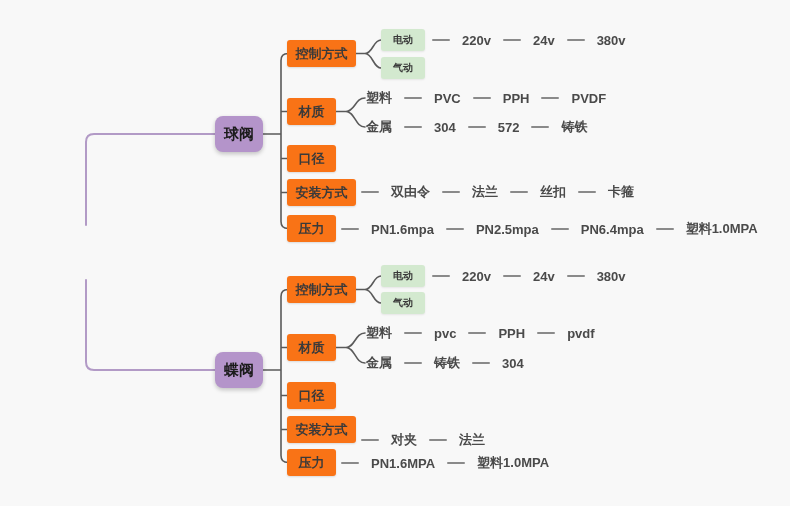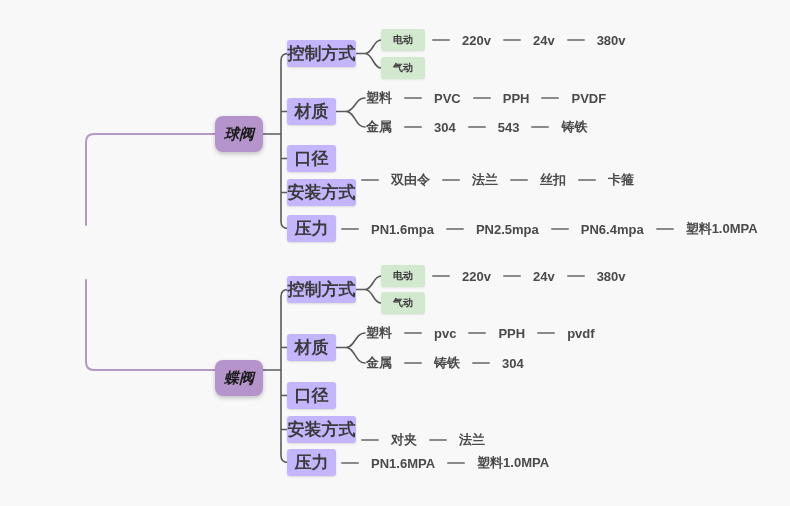--- a/index.html
+++ b/index.html
@@ -15,25 +15,24 @@
   }
   .root-node{
     background:#4fc287;border-radius:8px;color:#151515;
     font-size:23px;font-weight:bold;letter-spacing:1px;
     box-shadow:0 2px 5px rgba(0,0,0,.22);
   }
   .branch-node{
     background:#b494ca;border-radius:8px;color:#1b1b1b;
     font-size:15px;font-weight:bold;
     box-shadow:0 2px 4px rgba(0,0,0,.22);
-    font-style:italic;
   }
   .cat-node{
-    background:#c4b5fd;border-radius:3px;color:#3a3a3a;
-    font-size:17px;font-weight:bold;
+    background:#f97316;border-radius:3px;color:#3a3a3a;
+    font-size:13px;font-weight:bold;
     box-shadow:0 1px 2px rgba(0,0,0,.12);
   }
   .sub-node{
     background:#d3e9cf;border-radius:3px;color:#3a3a3a;
     font-size:10px;font-weight:bold;
     box-shadow:0 1px 2px rgba(0,0,0,.08);
   }
   .leaf-row{
     position:absolute;height:20px;display:flex;align-items:center;gap:12px;
     white-space:nowrap;
@@ -64,21 +63,21 @@
       <path d="M263,370 H281 M288,289.5 Q281,289.5 281,296.5 V455.5 Q281,462.5 288,462.5 M281,347.5 H288 M281,395.5 H288 M281,429.5 H288"></path>
 
       <path d="M356,289.5 H365 M365,289.5 C373,289.5 373,276 381,276 M365,289.5 C373,289.5 373,303 381,303"></path>
 
       <path d="M336,347.5 H346 M346,347.5 C355,347.5 355,333 365,333 M346,347.5 C355,347.5 355,363 365,363"></path>
     </g>
   </svg>
 
 
   <div class="node branch-node" style="left:215px;top:116px;width:48px;height:36px;">球阀</div>
-  <div class="node branch-node" style="left:215px;top:360px;width:48px;height:36px;">蝶阀</div>
+  <div class="node branch-node" style="left:215px;top:352px;width:48px;height:36px;">蝶阀</div>
 
   <div class="node cat-node" style="left:287px;top:40px;width:69px;height:27px;">控制方式</div>
   <div class="node cat-node" style="left:287px;top:98px;width:49px;height:27px;">材质</div>
   <div class="node cat-node" style="left:287px;top:145px;width:49px;height:27px;">口径</div>
   <div class="node cat-node" style="left:287px;top:179px;width:69px;height:27px;">安装方式</div>
   <div class="node cat-node" style="left:287px;top:215px;width:49px;height:27px;">压力</div>
 
   <div class="node sub-node" style="left:381px;top:29px;width:44px;height:22px;">电动</div>
   <div class="node sub-node" style="left:381px;top:57px;width:44px;height:22px;">气动</div>
 
@@ -99,26 +98,26 @@
     <span class="leaf">PPH</span>
     <i class="dash"></i>
     <span class="leaf">PVDF</span>
   </div>
 
   <div class="leaf-row" style="left:366px;top:117px;">
     <span class="leaf">金属</span>
     <i class="dash"></i>
     <span class="leaf">304</span>
     <i class="dash"></i>
-    <span class="leaf">543</span>
+    <span class="leaf">572</span>
     <i class="dash"></i>
     <span class="leaf">铸铁</span>
   </div>
 
-  <div class="leaf-row" style="left:361px;top:170px;">
+  <div class="leaf-row" style="left:361px;top:182px;">
     <i class="dash"></i>
     <span class="leaf">双由令</span>
     <i class="dash"></i>
     <span class="leaf">法兰</span>
     <i class="dash"></i>
     <span class="leaf">丝扣</span>
     <i class="dash"></i>
     <span class="leaf">卡箍</span>
   </div>
 

